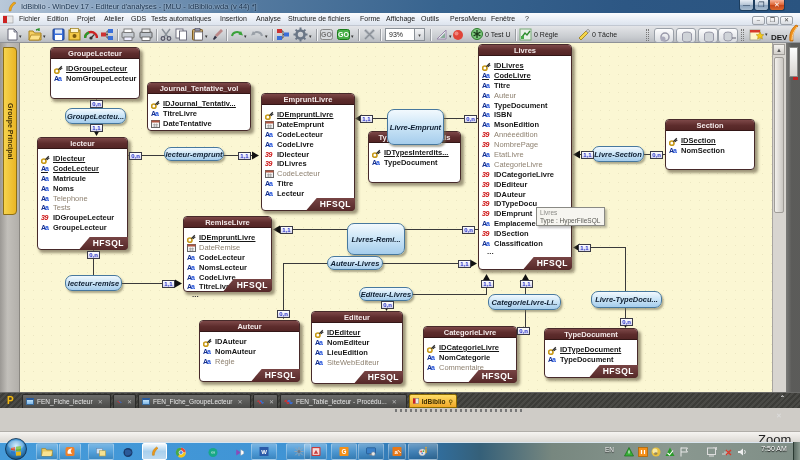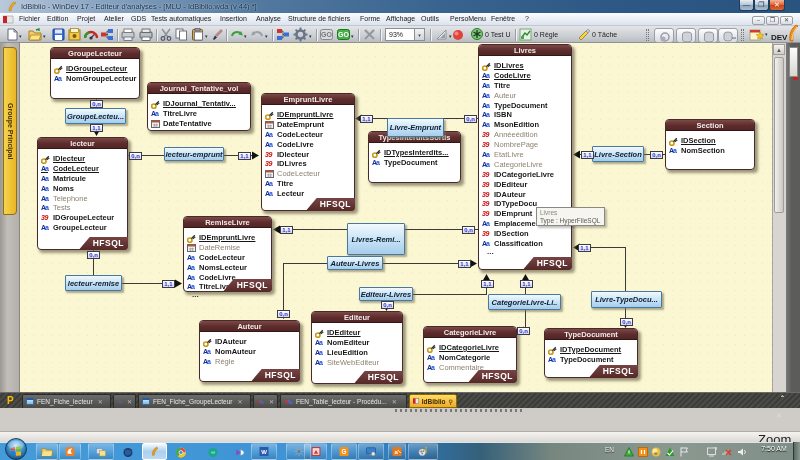--- a/index.html
+++ b/index.html
@@ -37,21 +37,21 @@
 .rw .lb{margin-top:-1px;}
 .un{text-decoration:underline;}
 .dots{font-size:8px;font-weight:bold;color:#333;padding-left:8px;height:10px;line-height:6px;}
 .badge{position:absolute;right:-1px;bottom:-1px;height:13px;background:linear-gradient(#774444,#552828);border-radius:0 0 4px 0;clip-path:polygon(11px 0,100% 0,100% 100%,0 100%);color:#fff;font-size:8.5px;font-weight:bold;text-align:right;padding:1px 4px 0 14px;letter-spacing:.5px;}
 .ic{width:9px;height:8px;margin-right:3px;flex:none;position:relative;}
 
 .iaa{font-size:7px;font-weight:bold;color:#1d4ed8;line-height:8px;letter-spacing:-1px;}
 .iaa b{color:#16308c;}
 .inum{font-size:7px;font-weight:bold;color:#cc1111;line-height:8px;letter-spacing:-0.5px;font-style:italic;}
 
-.bb{position:absolute;background:linear-gradient(#f2f9fe 0%,#cde6f7 45%,#a6cdec 100%);border:1px solid #47789e;border-radius:1px;color:#0d1d30;font-size:7.5px;font-style:italic;font-weight:bold;display:flex;align-items:center;justify-content:center;box-shadow:1.5px 2px 2px rgba(110,105,80,.55);white-space:nowrap;}
+.bb{position:absolute;background:linear-gradient(#f2f9fe 0%,#cde6f7 45%,#a6cdec 100%);border:1px solid #47789e;border-radius:7px;color:#0d1d30;font-size:7.5px;font-style:italic;font-weight:bold;display:flex;align-items:center;justify-content:center;box-shadow:1.5px 2px 2px rgba(110,105,80,.55);white-space:nowrap;}
 .cd{position:absolute;width:13px;height:8px;background:linear-gradient(#ffffff,#d5d5f0);border:1px solid #3a3a46;font-size:6px;line-height:6px;text-align:center;color:#2a35c8;font-weight:bold;}
 #tooltip{left:536px;top:207px;width:69px;height:19px;background:#f6f5f0;border:1px solid #898984;box-shadow:2px 2px 2px rgba(0,0,0,.25);font-size:6.5px;color:#8a8a85;padding:1px 3px;line-height:8px;white-space:nowrap;overflow:hidden;}
 #tooltip b{color:#5a5a55;font-weight:normal;}
 
 #tabbar{left:0;top:392px;width:800px;height:16px;background:repeating-linear-gradient(135deg,#4a4a46 0 2px,#3c3c38 2px 4px);border-top:1px solid #6a6a68;}
 .tab{position:absolute;top:394px;height:14px;background:linear-gradient(#6b6b69,#4a4a48);border:1px solid #2a2a28;border-bottom:none;border-radius:2px 2px 0 0;color:#e6e6e6;font-size:6.5px;display:flex;align-items:center;padding:0 3px;gap:3px;white-space:nowrap;}
 .tab .tx{color:#bbb;font-size:6px;margin-left:2px;}
 .wic{width:8px;height:7px;background:linear-gradient(#bfe0f7,#7fb8e8);border:1px solid #3a6a9a;border-top:2px solid #2a5a9a;}
 #atab{background:linear-gradient(#ffdd66,#f0a829);border:1px solid #8a6a00;color:#3a2b00;font-weight:bold;}
 #errbar{left:0;top:408px;width:800px;height:23px;background:repeating-linear-gradient(135deg,#43433f 0 2px,#3a3a36 2px 4px);color:#e39a12;font-size:7.5px;text-align:center;line-height:24px;}
@@ -686,21 +686,21 @@
 <div class="rw">
             <span class="ic iaa"><b>A</b>a</span>
             <span class="lb">TypeDocument</span>
           </div>
 </div>
 <div class="badge">HFSQL</div>
 </div>
 <div class="bb" style="left:65px;top:108px;width:61px;height:16px">GroupeLecteu...</div>
 <div class="bb" style="left:164px;top:147px;width:60px;height:14px">lecteur-emprunt</div>
 <div class="bb" style="left:65px;top:275px;width:57px;height:16px">lecteur-remise</div>
-<div class="bb" style="left:387px;top:118px;width:57px;height:19px">Livre-Emprunt</div>
+<div class="bb" style="left:387px;top:109px;width:57px;height:36px">Livre-Emprunt</div>
 <div class="bb" style="left:347px;top:223px;width:58px;height:32px">Livres-Remi...</div>
 <div class="bb" style="left:327px;top:256px;width:56px;height:14px">Auteur-Livres</div>
 <div class="bb" style="left:359px;top:287px;width:54px;height:14px">Editeur-Livres</div>
 <div class="bb" style="left:488px;top:294px;width:73px;height:16px">CategorieLivre-Li..</div>
 <div class="bb" style="left:591px;top:291px;width:71px;height:17px">Livre-TypeDocu...</div>
 <div class="bb" style="left:592px;top:146px;width:52px;height:16px">Livre-Section</div>
 <div class="cd" style="left:90px;top:100px">0,n</div>
 <div class="cd" style="left:90px;top:124px">1,1</div>
 <div class="cd" style="left:129px;top:152px">0,n</div>
 <div class="cd" style="left:238px;top:152px">1,1</div>

